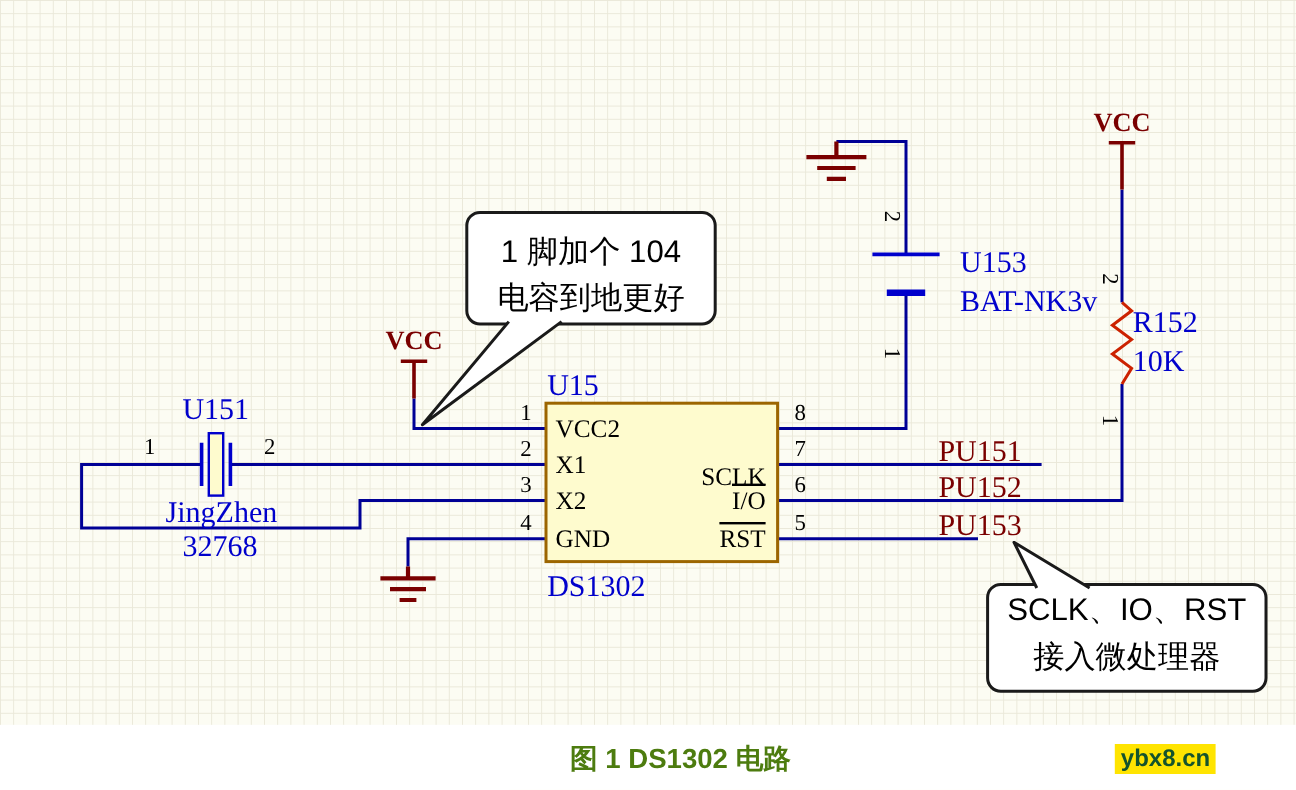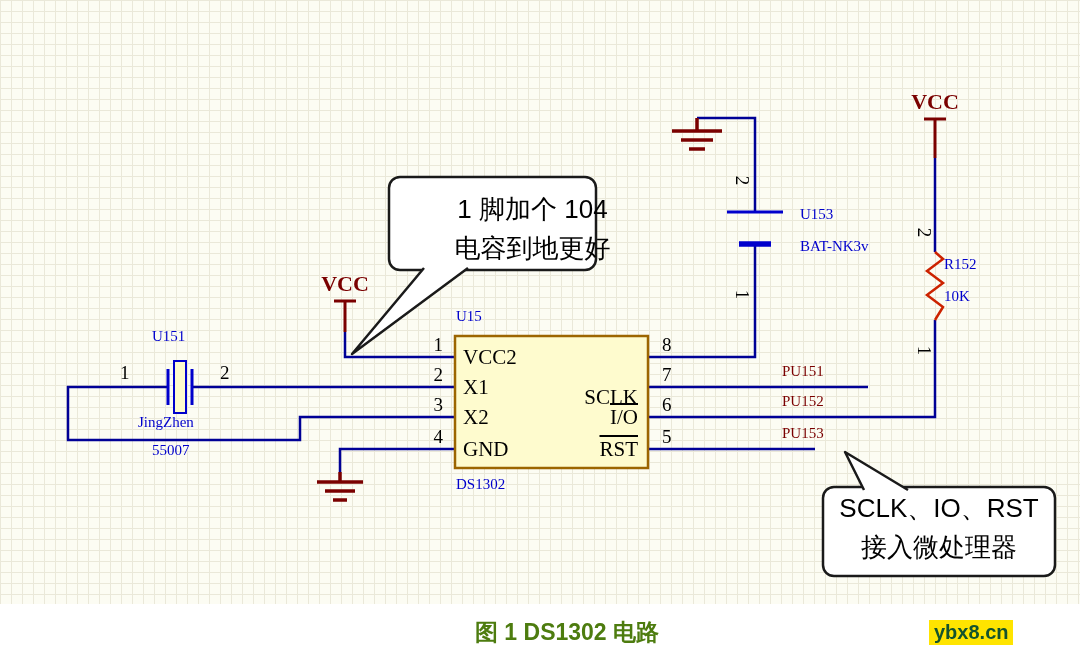--- a/index.html
+++ b/index.html
@@ -7,21 +7,21 @@
         font-family:"Liberation Serif",serif;}
   .grid{position:absolute;left:0;top:0;width:1080px;height:604px;
         background-color:#FCFCF3;
         background-image:linear-gradient(to right,#EAE8D9 1px,transparent 1px),
                          linear-gradient(to bottom,#EAE8D9 1px,transparent 1px);
         background-size:11px 11px;}
   svg.schem{position:absolute;left:0;top:0;}
   .t{position:absolute;white-space:nowrap;line-height:1.1;}
   .blue{color:#0000CC;}
   .red{color:#7A0000;}
-  .lbl{font-size:15px;}
+  .lbl{font-size:25px;}
   .vcc{font-size:22px;font-weight:bold;width:62px;text-align:center;}
   .num{font-size:19px;color:#000;}
   .pname{font-size:21px;color:#000;}
   .rot{transform:rotate(90deg);transform-origin:center center;display:inline-block;}
   .rnum{width:16px;text-align:center;}
   .ovl{text-decoration:overline;}
   .numL{width:50px;text-align:right;}
   .pnR{width:168px;text-align:right;}
   .callout{position:absolute;display:flex;flex-direction:column;align-items:center;justify-content:center;
            font-family:"Liberation Sans",sans-serif;font-size:26px;line-height:1.5;color:#000;text-align:center;}
@@ -94,21 +94,21 @@
   <span class="t vcc red" style="left:314px;top:272px;">VCC</span>
   <span class="t vcc red" style="left:904px;top:90px;">VCC</span>
   <span class="t lbl red" style="left:782px;top:363px;">PU151</span>
   <span class="t lbl red" style="left:782px;top:393px;">PU152</span>
   <span class="t lbl red" style="left:782px;top:425px;">PU153</span>
 
   <span class="t lbl blue" style="left:152px;top:328px;">U151</span>
   <span class="t num" style="left:120px;top:363px;">1</span>
   <span class="t num" style="left:220px;top:363px;">2</span>
   <span class="t lbl blue" style="left:138px;top:414px;">JingZhen</span>
-  <span class="t lbl blue" style="left:152px;top:442px;">55007</span>
+  <span class="t lbl blue" style="left:152px;top:442px;">32768</span>
 
   <span class="t lbl blue" style="left:456px;top:308px;">U15</span>
   <span class="t lbl blue" style="left:456px;top:476px;">DS1302</span>
 
   <span class="t num numL" style="left:393px;top:335px;">1</span>
   <span class="t num numL" style="left:393px;top:365px;">2</span>
   <span class="t num numL" style="left:393px;top:395px;">3</span>
   <span class="t num numL" style="left:393px;top:427px;">4</span>
 
   <span class="t num" style="left:662px;top:335px;">8</span>
@@ -128,21 +128,21 @@
   <span class="t lbl blue" style="left:800px;top:206px;">U153</span>
   <span class="t lbl blue" style="left:800px;top:238px;">BAT-NK3v</span>
   <span class="t num rot rnum" style="left:734px;top:170px;">2</span>
   <span class="t num rot rnum" style="left:734px;top:284px;">1</span>
 
   <span class="t lbl blue" style="left:944px;top:256px;">R152</span>
   <span class="t lbl blue" style="left:944px;top:288px;">10K</span>
   <span class="t num rot rnum" style="left:916px;top:222px;">2</span>
   <span class="t num rot rnum" style="left:916px;top:340px;">1</span>
 
-  <div class="callout" style="left:389px;top:177px;width:207px;height:104px;margin-left:40px;">
+  <div class="callout" style="left:389px;top:177px;width:207px;height:104px;">
     <span>1 脚加个 104</span>
     <span>电容到地更好</span>
   </div>
   <div class="callout" style="left:823px;top:487px;width:232px;height:81px;text-align:right;">
     <span>SCLK、IO、RST</span>
     <span>接入微处理器</span>
   </div>
 
   <div class="caption">图 1 DS1302 电路</div>
   <span class="wm">ybx8.cn</span>

